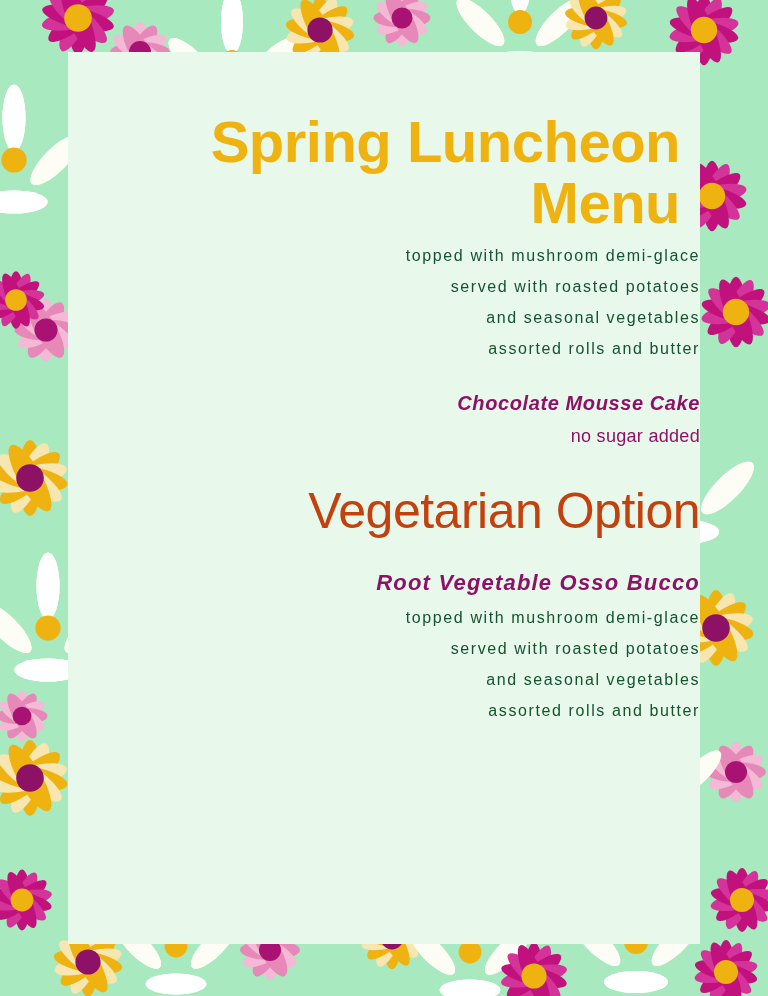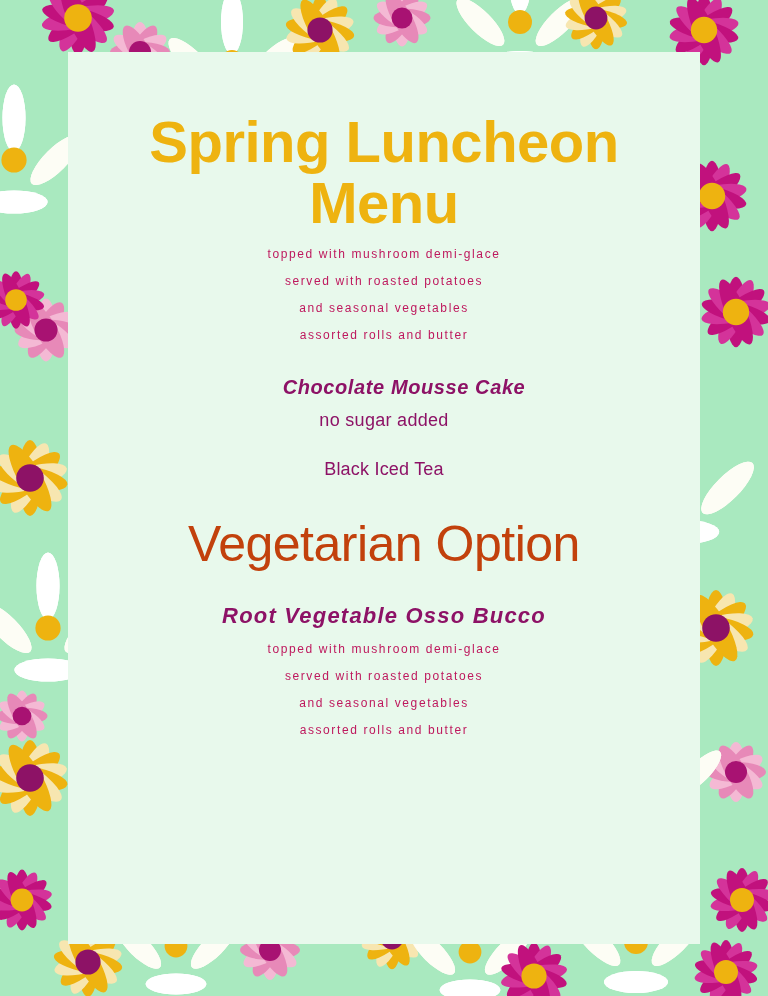--- a/index.html
+++ b/index.html
@@ -38,44 +38,44 @@
     background: #e8f9ec;
     z-index: 2;
   }
   .content {
     position: absolute;
     left: 68px;
     top: 52px;
     width: 632px;
     height: 892px;
     z-index: 3;
-    text-align: center;
+    text-align: right;
     color: #7b1060;
   }
   .title {
     font-size: 58px;
     font-weight: bold;
     color: #eeb310;
     line-height: 1.05;
     letter-spacing: -0.5px;
     margin: 60px 0 0 0;
     padding: 0 20px;
   }
   .entree-name {
     font-size: 22px;
     font-weight: bold;
     font-style: italic;
     letter-spacing: 1.2px;
     color: #8d1266;
     margin-top: 40px;
   }
   .entree-line {
-    font-size: 12px;
+    font-size: 16px;
     letter-spacing: 1.6px;
-    color: #be185d;
+    color: #14532d;
     margin-top: 13px;
   }
   .dessert-name {
     font-size: 20px;
     font-weight: bold;
     font-style: italic;
     letter-spacing: 0.6px;
     color: #8d1266;
     margin-top: 34px;
     margin-left: 40px;
@@ -215,21 +215,20 @@
 
     <div class="entree-line">topped with mushroom demi-glace</div>
     <div class="entree-line">served with roasted potatoes</div>
     <div class="entree-line">and seasonal vegetables</div>
     <div class="entree-line">assorted rolls and butter</div>
 
     <div class="dessert-name">Chocolate Mousse Cake</div>
     <div class="dessert-sub">no sugar added</div>
 
     <div class="drinks">
-      <div class="drink-line">Black Iced Tea</div>
     </div>
 
     <div class="veg-title">Vegetarian Option</div>
     <div class="veg-name">Root Vegetable Osso Bucco</div>
     <div class="entree-line">topped with mushroom demi-glace</div>
     <div class="entree-line">served with roasted potatoes</div>
     <div class="entree-line">and seasonal vegetables</div>
     <div class="entree-line">assorted rolls and butter</div>
 
   </div>

